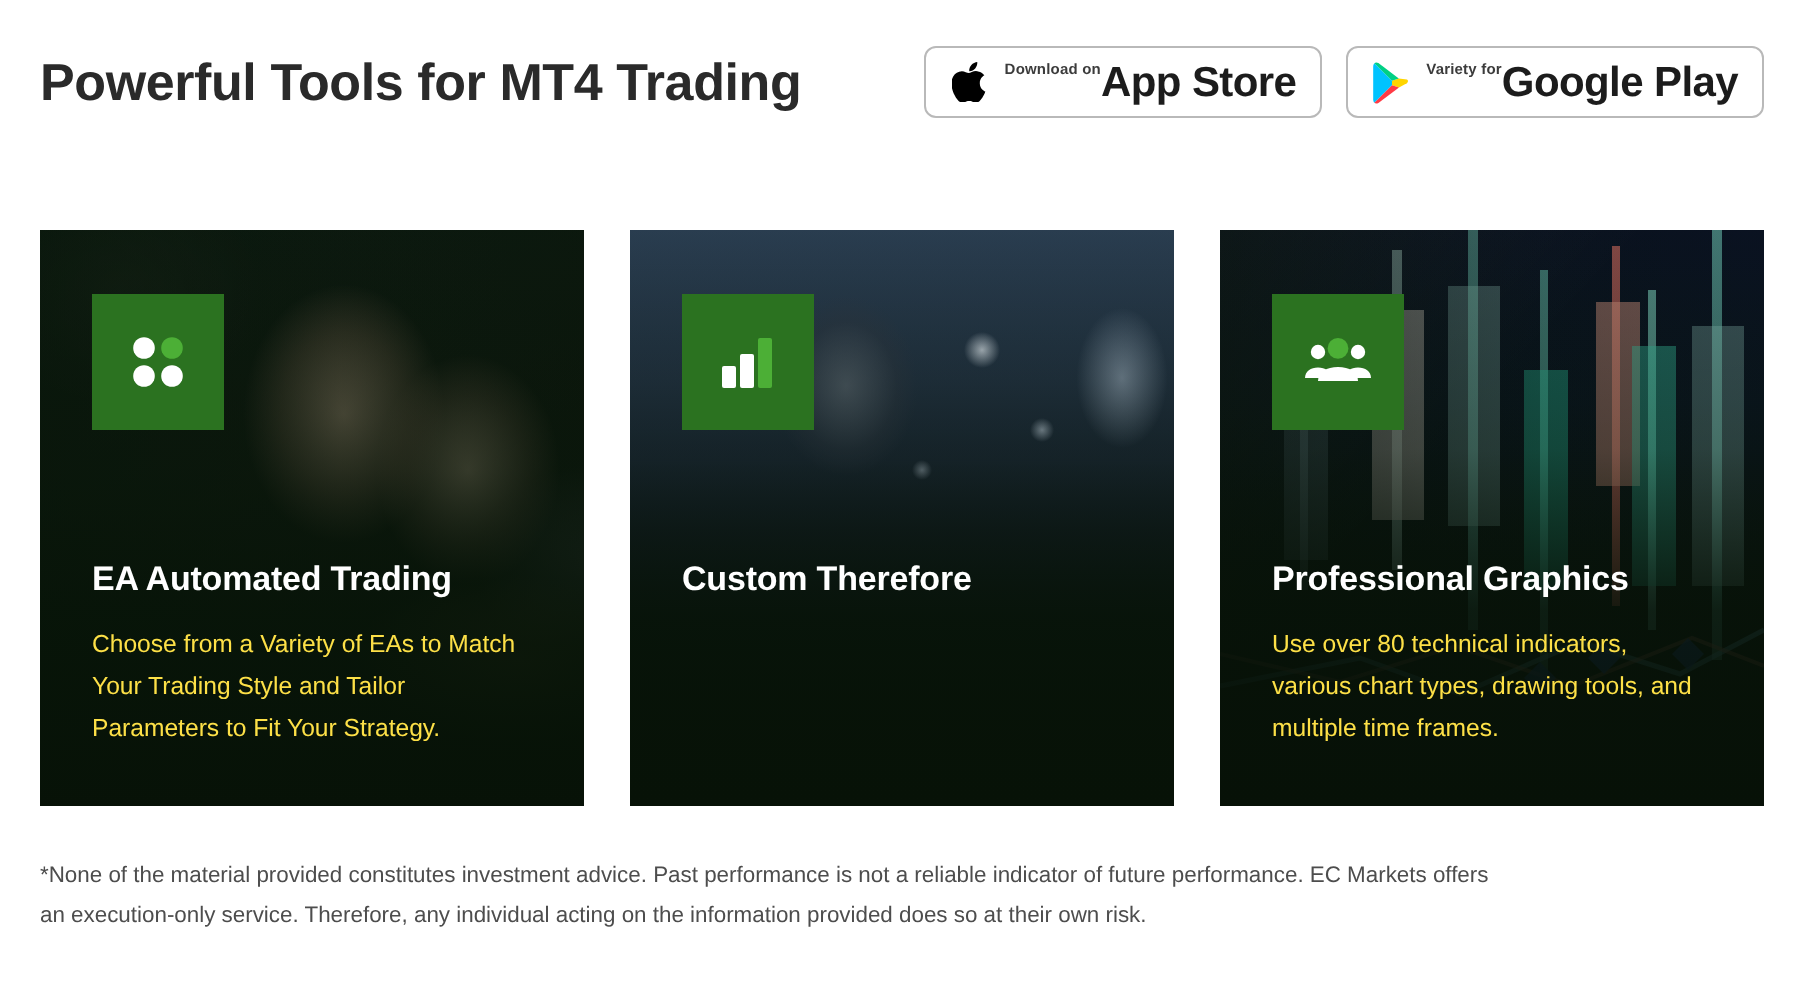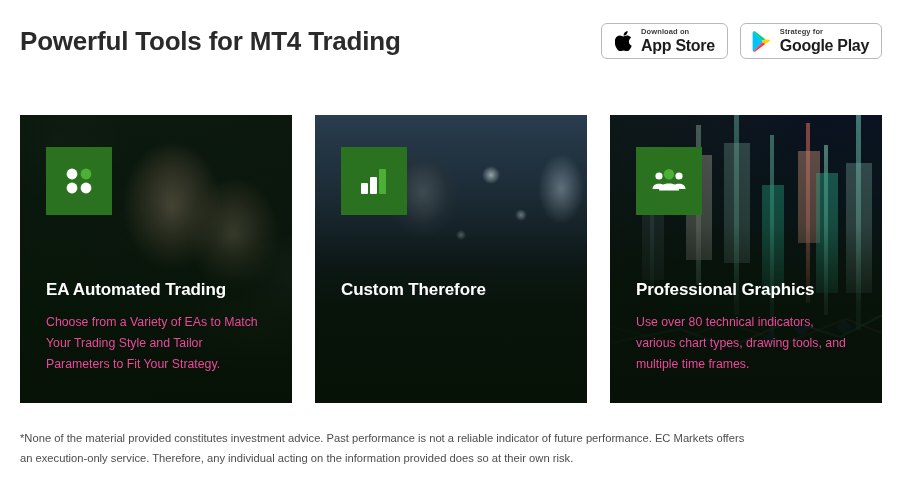--- a/index.html
+++ b/index.html
@@ -59,33 +59,33 @@
   .store-btn .glyph {
     display: flex;
     align-items: center;
     justify-content: center;
     width: 20px;
     height: 22px;
     flex: 0 0 auto;
   }
   .store-txt {
     display: flex;
-    flex-direction: column;
+    flex-direction: row;
     justify-content: center;
     line-height: 1;
   }
   .store-top {
     font-size: 7.5px;
     font-weight: bold;
     color: #3c3c3c;
     letter-spacing: 0.1px;
     margin-bottom: 2px;
   }
   .store-bottom {
-    font-size: 16px;
+    font-size: 21px;
     font-weight: bold;
     color: #1c1c1c;
     letter-spacing: -0.3px;
   }
 
   
   .cards {
     position: absolute;
     left: 20px;
     top: 115px;
@@ -135,21 +135,21 @@
     letter-spacing: -0.1px;
     white-space: nowrap;
   }
   .card-desc {
     position: absolute;
     left: 0;
     top: 165px;
     width: 215px;
     font-size: 12.3px;
     line-height: 21px;
-    color: #ec4899;
+    color: #fde047;
   }
 
   
   .photo1 {
     background:
       radial-gradient(ellipse 70px 90px at 152px 92px, rgba(196,166,140,0.80) 0%, rgba(150,120,98,0.45) 45%, rgba(0,0,0,0) 72%),
       radial-gradient(ellipse 62px 78px at 214px 120px, rgba(205,178,150,0.75) 0%, rgba(140,112,92,0.40) 48%, rgba(0,0,0,0) 74%),
       radial-gradient(ellipse 120px 60px at 240px 215px, rgba(170,132,82,0.50) 0%, rgba(0,0,0,0) 70%),
       radial-gradient(ellipse 80px 70px at 276px 168px, rgba(120,120,135,0.45) 0%, rgba(0,0,0,0) 72%),
       radial-gradient(ellipse 90px 70px at 40px 30px, rgba(30,40,30,0.9) 0%, rgba(0,0,0,0) 80%),
@@ -224,21 +224,21 @@
       <div class="store-btn">
         <span class="glyph">
           <svg width="19" height="21" viewBox="0 0 19 21" aria-hidden="true">
             <path fill="#00c3ff" d="M1.2 0.6 C0.8 1.0 0.6 1.6 0.6 2.4 V18.6 C0.6 19.4 0.8 20.0 1.2 20.4 L10.0 11.6 V9.4 Z"></path>
             <path fill="#ffd500" d="M13.4 8.2 L10.0 9.4 V11.6 L13.5 12.8 L17.4 10.6 C18.2 10.1 18.2 9.3 17.5 8.8 Z"></path>
             <path fill="#ff3a44" d="M1.2 20.4 C1.7 20.9 2.4 20.9 3.2 20.5 L13.5 12.8 L10.0 11.6 Z"></path>
             <path fill="#00d084" d="M1.2 0.6 L10.0 9.4 L13.4 8.2 L3.2 0.5 C2.4 0.1 1.7 0.1 1.2 0.6 Z"></path>
           </svg>
         </span>
         <span class="store-txt">
-          <span class="store-top">Strategy for</span>
+          <span class="store-top">Variety for</span>
           <span class="store-bottom">Google Play</span>
         </span>
       </div>
 
     </div>
   </div>
 
   <div class="cards">
 
     <div class="card">

